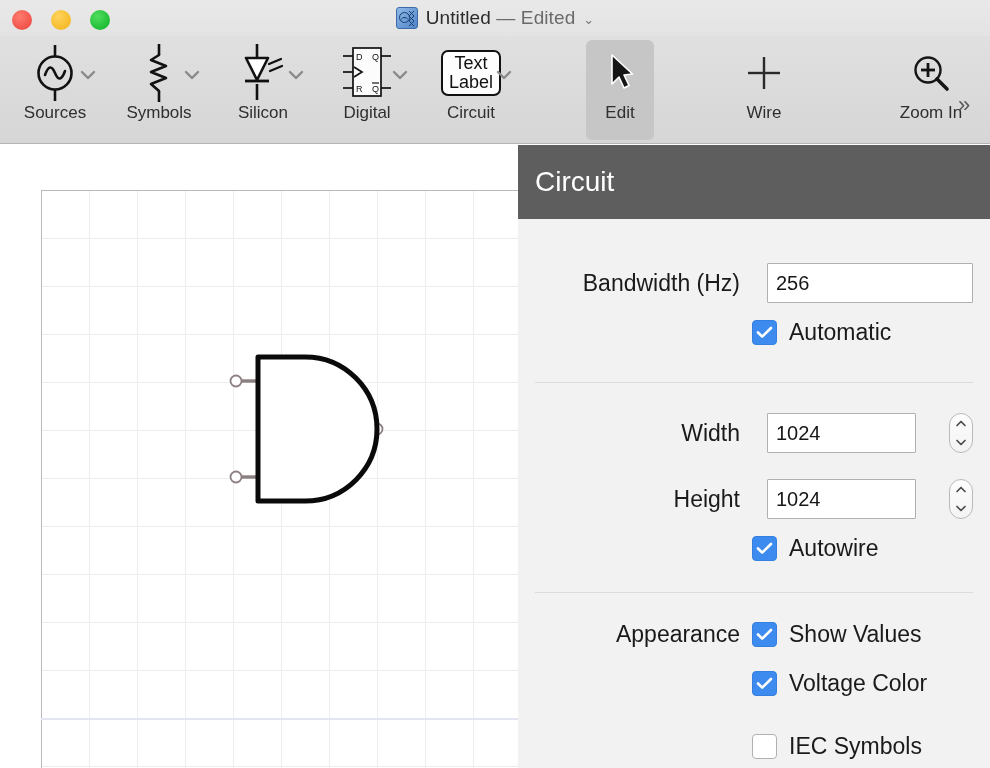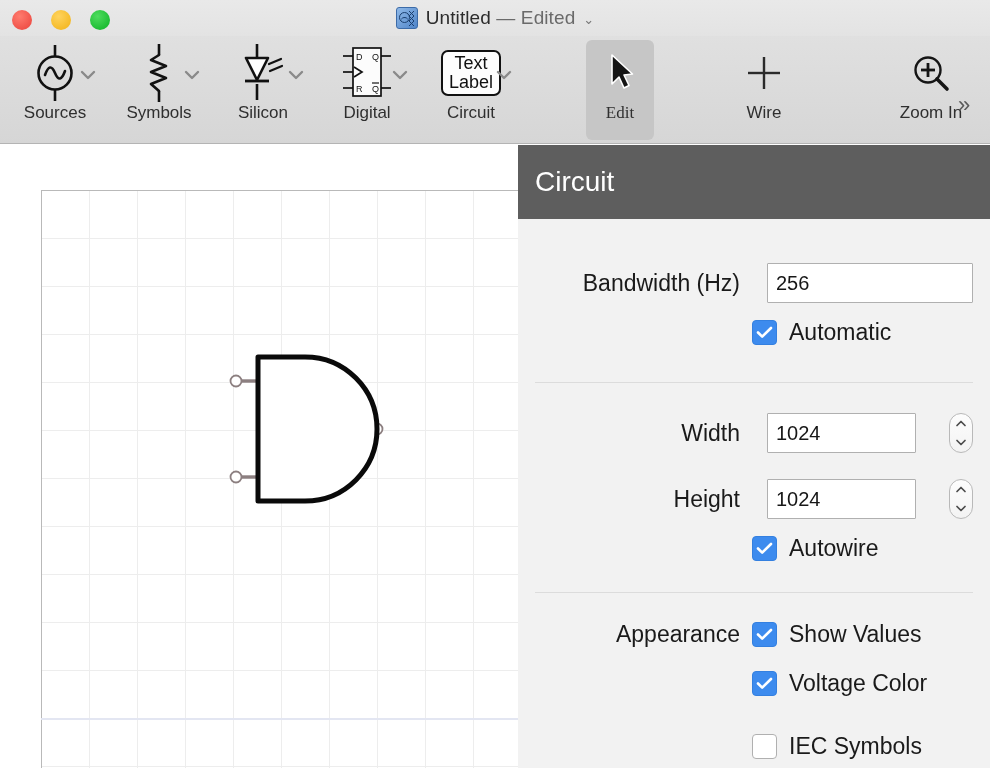--- a/index.html
+++ b/index.html
@@ -76,21 +76,21 @@
     background: linear-gradient(to bottom, #e0e0e0, #d6d6d6);
     border-bottom: 1px solid #b4b4b4;
   }
   .tool {
     position: absolute; top: 4px;
     height: 100px;
     display: flex; flex-direction: column; align-items: center;
     justify-content: flex-start;
     border-radius: 6px;
   }
-  .tool.selected { background: #c6c6c6; font-family: Liberation Serif, serif; }
+  .tool.selected { background: #c6c6c6; }
   .tool .glyph {
     height: 66px; width: 100%;
     display: flex; align-items: center; justify-content: center;
   }
   .tool .caption {
     font-size: 17px; color: #2f2f2f; line-height: 1;
     margin-top: -2px;
   }
   .chev {
     position: absolute; top: 32px;

